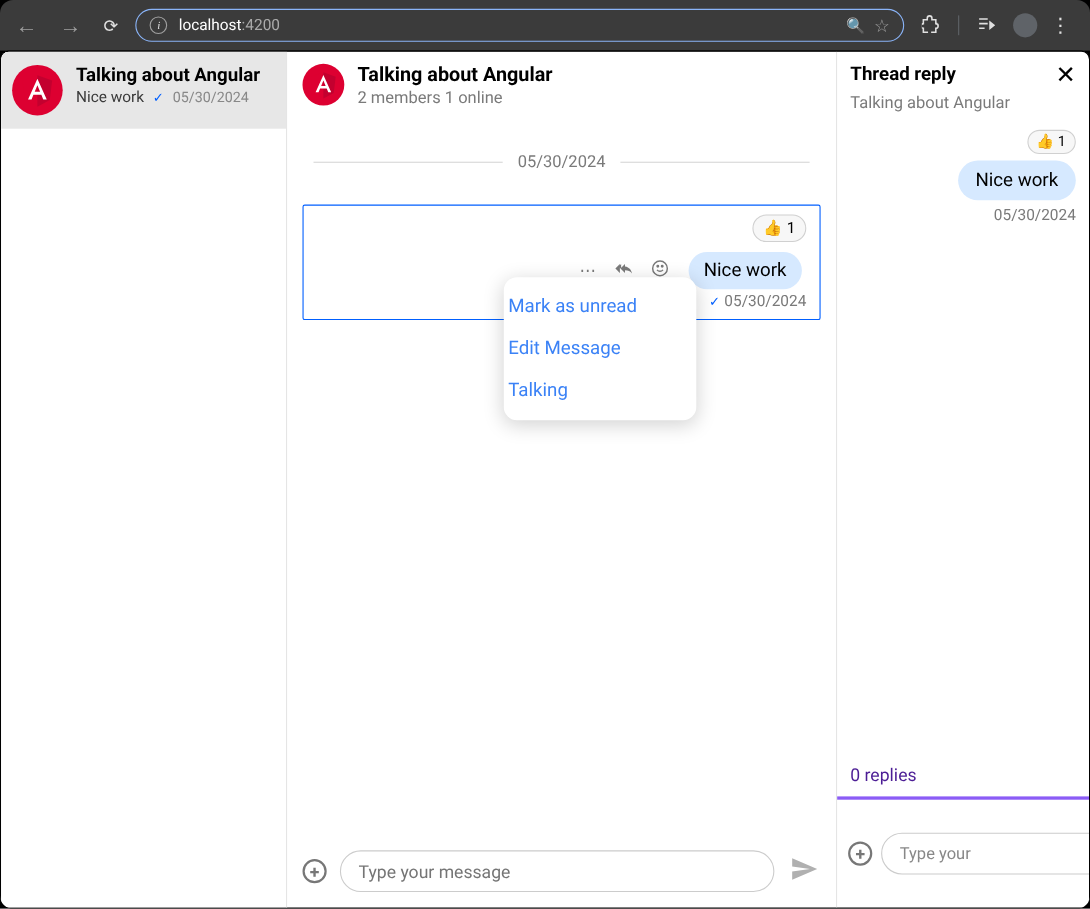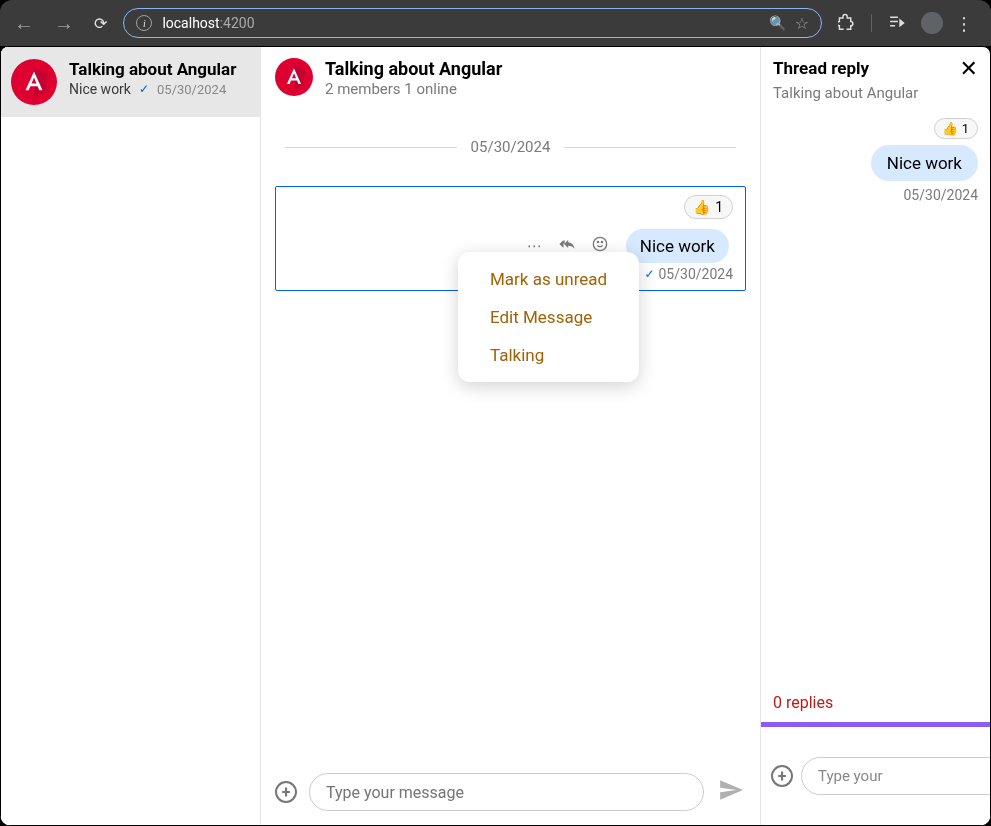--- a/index.html
+++ b/index.html
@@ -55,41 +55,41 @@
     
     .message-block { border: 1.5px solid #005fff; border-radius: 2px; padding: 8px 12px 8px; position: relative; margin-top: 6px; }
     .reaction-pill { display: inline-flex; align-items: center; gap: 4px; background: #f7f7f7; border: 1px solid #d0d0d0; border-radius: 14px; padding: 3px 9px; font-size: 14px; position: absolute; top: 8px; right: 12px; }
     .message-actions-row { display: flex; justify-content: flex-end; align-items: center; gap: 12px; margin-top: 34px; padding-right: 4px; }
     .action-icon { color: #7a7a7a; font-size: 15px; cursor: pointer; padding: 2px; }
     .message-bubble { background: #d6e9ff; padding: 7px 14px; border-radius: 18px; font-size: 17px; color: #000; margin-left: 4px; }
     .message-ts-row { text-align: right; font-size: 14px; color: #7a7a7a; margin-top: 3px; display: flex; justify-content: flex-end; align-items: center; gap: 4px; }
 
     
     .context-menu { position: absolute; left: 182px; top: 65px; background: #fff; border-radius: 12px; box-shadow: 0 4px 18px rgba(0,0,0,0.18); padding: 8px 0; min-width: 175px; z-index: 10; }
-    .context-item { padding: 9px 32px; font-size: 17px; color: #a16207; cursor: pointer; }
+    .context-item { padding: 9px 4px; font-size: 17px; color: #3b82f6; cursor: pointer; }
 
     
     .composer { display: flex; align-items: center; gap: 12px; padding: 12px 14px 14px; }
     .attach-btn { width: 22px; height: 22px; border: 2px solid #777; border-radius: 50%; display: flex; align-items: center; justify-content: center; color: #777; font-size: 16px; font-weight: bold; cursor: pointer; flex-shrink: 0; }
     .composer-input { flex: 1; height: 38px; border: 1px solid #ccc; border-radius: 20px; padding: 0 16px; font-size: 16px; color: #7a7a7a; background: #fff; }
     .send-btn { cursor: pointer; }
     .send-btn svg { width: 30px; height: 26px; fill: #b0b0b0; }
 
     
     .thread-panel { width: 229px; display: flex; flex-direction: column; }
     .thread-header { display: flex; justify-content: space-between; padding: 11px 12px 4px; gap: 12px; }
     .thread-title { font-weight: 700; font-size: 17px; }
     .thread-close { font-size: 22px; cursor: pointer; font-weight: 400; line-height: 1; }
     .thread-sub { font-size: 15px; color: #7a7a7a; padding: 0 12px 10px; }
     .thread-body { flex: 1; padding: 6px 12px; }
     .thread-reaction { display: flex; justify-content: flex-end; }
     .thread-reaction-pill { display: inline-flex; align-items: center; gap: 3px; background: #f7f7f7; border: 1px solid #d0d0d0; border-radius: 14px; padding: 2px 8px; font-size: 13px; }
     .thread-bubble { background: #d6e9ff; padding: 8px 16px; border-radius: 18px; font-size: 17px; color: #000; float: right; margin-top: 6px; }
     .thread-ts { clear: both; text-align: right; color: #7a7a7a; font-size: 14px; padding-top: 6px; }
-    .thread-replies { padding: 10px 12px; font-size: 16px; color: #b91c1c; border-bottom: 5px solid #8b5cf6; }
+    .thread-replies { padding: 10px 12px; font-size: 16px; color: #4c1d95; border-bottom: 3px solid #8b5cf6; }
     .thread-composer { display: flex; align-items: center; gap: 8px; padding: 30px 10px; }
     .thread-composer .composer-input { font-size: 15px; }
     .thread-composer input::placeholder { color: #888; }
   </style>
 </head>
 <body>
 
 <div class="browser-chrome">
   <div class="nav-btns">
     <span class="nav-arrow">←</span>

